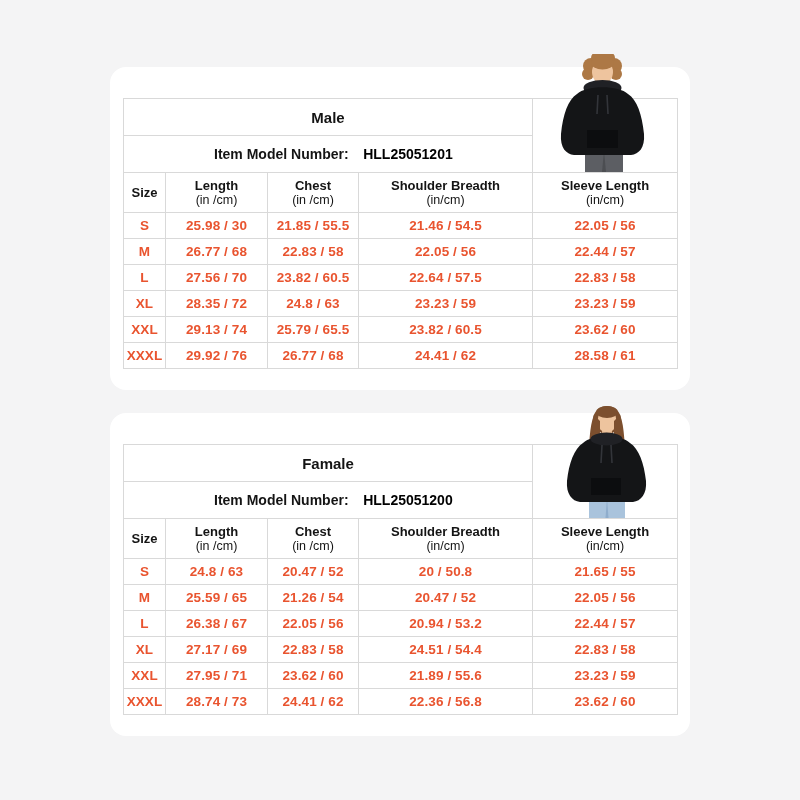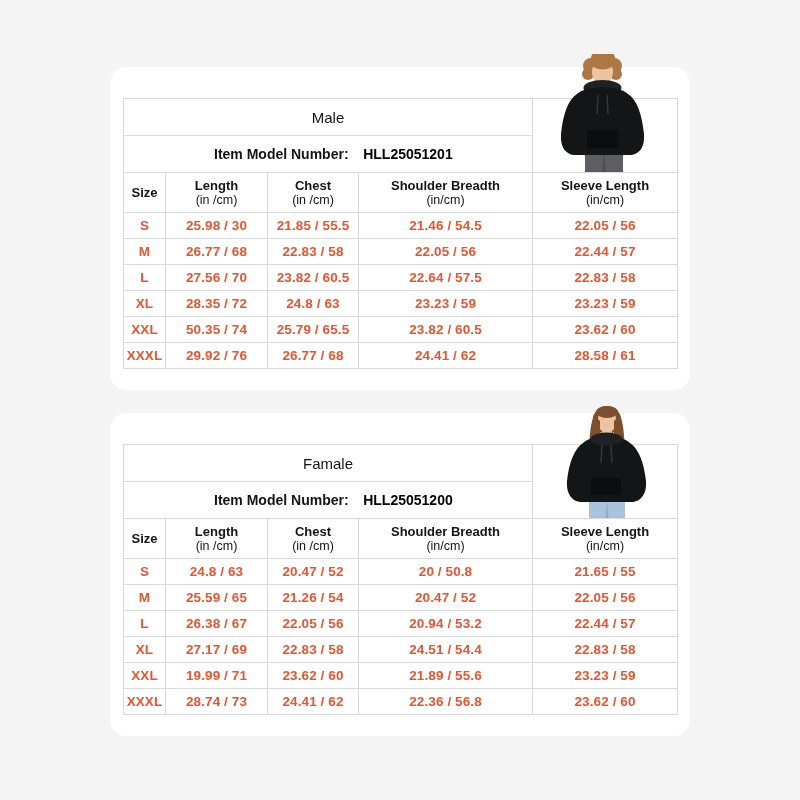--- a/index.html
+++ b/index.html
@@ -28,21 +28,21 @@
     color:#141414;
     overflow:visible;
   }
   tr.title-row{height:37px;}
   tr.item-row{height:37px;}
   tr.head-row{height:40px;margin-left:36px;}
   tbody.data-rows tr{height:26px;}
 
   td.title-cell{
     text-align:left;padding-left:12px;
-    font-size:15px;font-weight:normal;
+    font-size:15px;font-weight:bold;
   }
   td.item-cell{text-align:left;padding-left:12px;font-size:14px;font-weight:bold;}
   td.item-cell .item-label{display:inline-block;width:156px;}
   .accent{color:#000000;}
 
   tr.head-row th{font-size:13px;font-weight:bold;line-height:15px;}
   tr.head-row .sub{display:block;font-weight:normal;font-size:12.5px;line-height:14px;}
 
   tbody.data-rows td{
     font-size:13.5px;font-weight:bold;color:#e9542f;
@@ -137,21 +137,21 @@
         </tr>
         <tr>
           <td>XL</td>
           <td>28.35 / 72</td>
           <td>24.8 / 63</td>
           <td>23.23 / 59</td>
           <td>23.23 / 59</td>
         </tr>
         <tr>
           <td>XXL</td>
-          <td>50.35 / 74</td>
+          <td>29.13 / 74</td>
           <td>25.79 / 65.5</td>
           <td>23.82 / 60.5</td>
           <td>23.62 / 60</td>
         </tr>
         <tr>
           <td>XXXL</td>
           <td>29.92 / 76</td>
           <td>26.77 / 68</td>
           <td>24.41 / 62</td>
           <td>28.58 / 61</td>
@@ -230,21 +230,21 @@
         </tr>
         <tr>
           <td>XL</td>
           <td>27.17 / 69</td>
           <td>22.83 / 58</td>
           <td>24.51 / 54.4</td>
           <td>22.83 / 58</td>
         </tr>
         <tr>
           <td>XXL</td>
-          <td>19.99 / 71</td>
+          <td>27.95 / 71</td>
           <td>23.62 / 60</td>
           <td>21.89 / 55.6</td>
           <td>23.23 / 59</td>
         </tr>
         <tr>
           <td>XXXL</td>
           <td>28.74 / 73</td>
           <td>24.41 / 62</td>
           <td>22.36 / 56.8</td>
           <td>23.62 / 60</td>

